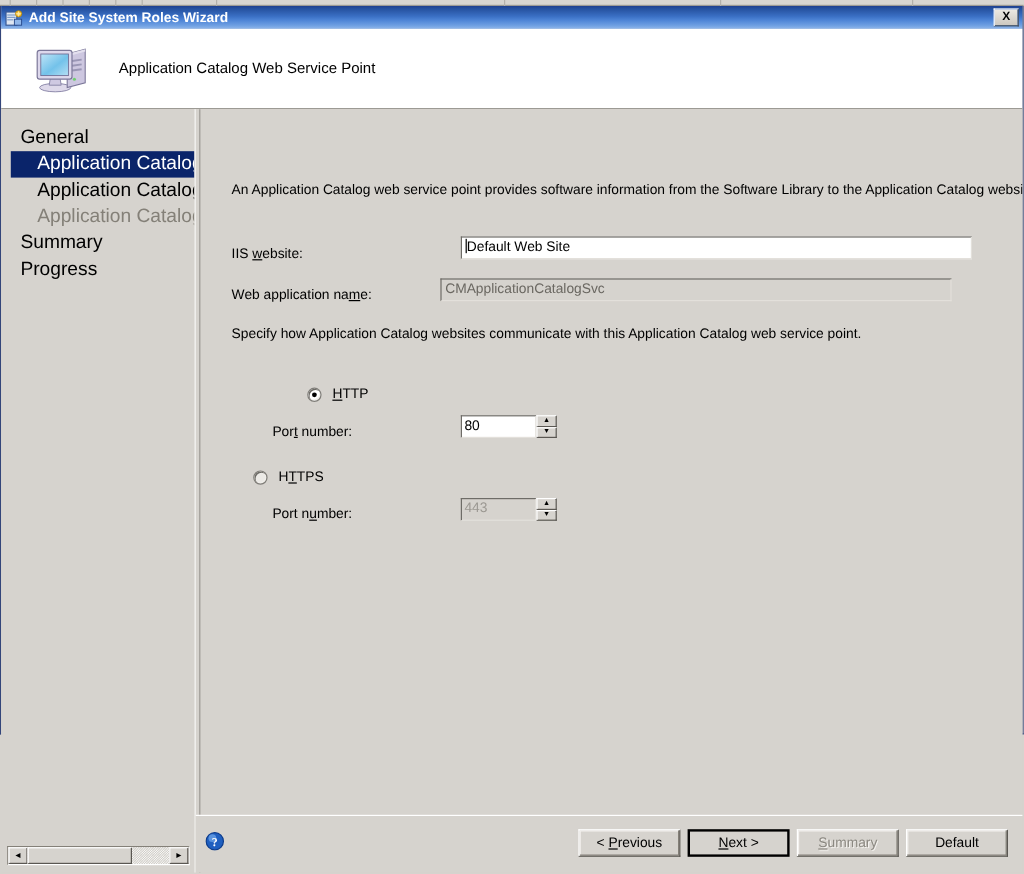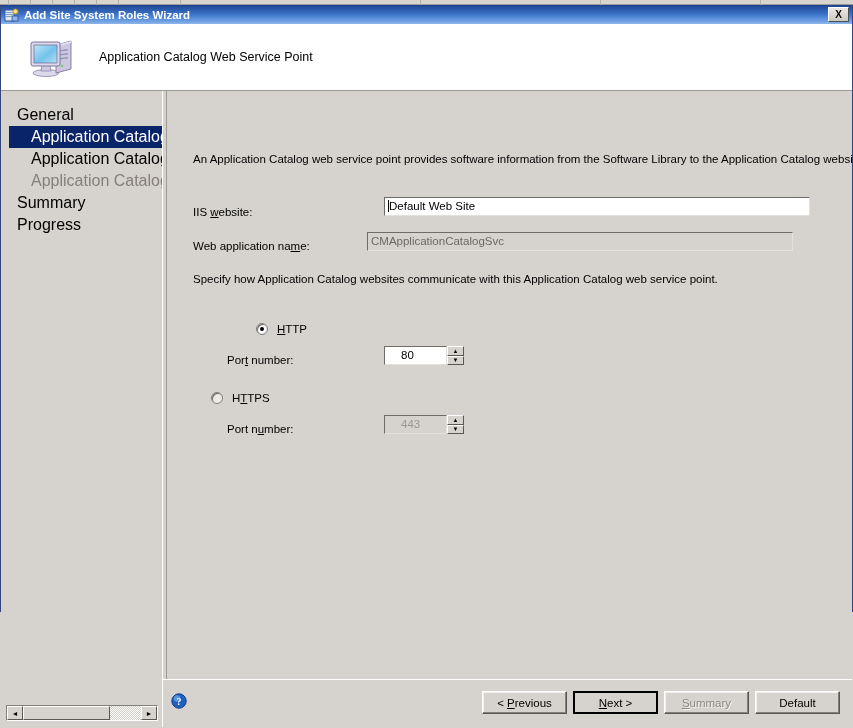--- a/index.html
+++ b/index.html
@@ -222,21 +222,21 @@
     width: 80px; height: 19px;
     display: flex;
   }
   .spinner .sp-text {
     flex: 1 1 auto;
     background: #ffffff;
     border: 1px solid #7f7d78;
     border-top-color: #6e6c67; border-left-color: #6e6c67;
     border-right-color: #e3e0db; border-bottom-color: #e3e0db;
     font-size: 11.5px; color: #000; line-height: 17px;
-    padding-left: 16px; overflow: hidden; white-space: nowrap;
+    padding-left: 2px; overflow: hidden; white-space: nowrap;
   }
   .spinner.disabled .sp-text { background: #d6d3ce; color: #9b9892; }
   .sp-btns { width: 17px; flex: 0 0 auto; display: flex; flex-direction: column; }
   .sp-btn {
     flex: 1 1 50%;
     background: #d6d3ce;
     border: 1px solid #ffffff;
     border-right-color: #5a5752; border-bottom-color: #5a5752;
     display: flex; align-items: center; justify-content: center;
     font-size: 6px; color: #000; line-height: 1;

